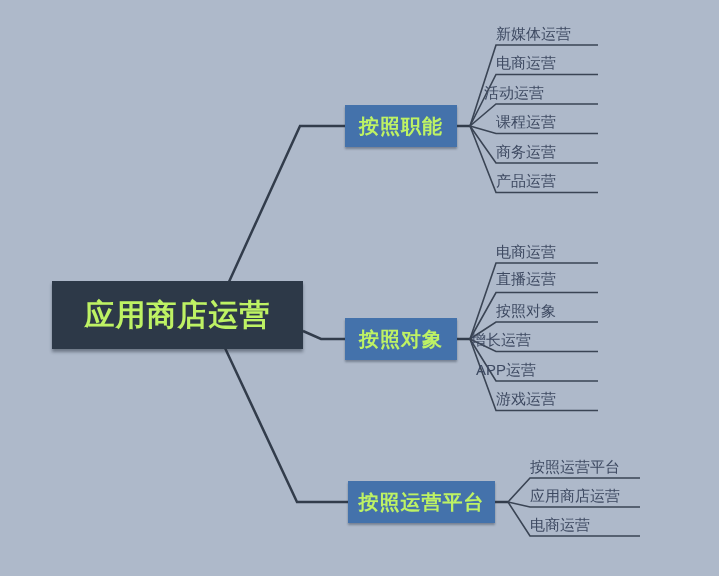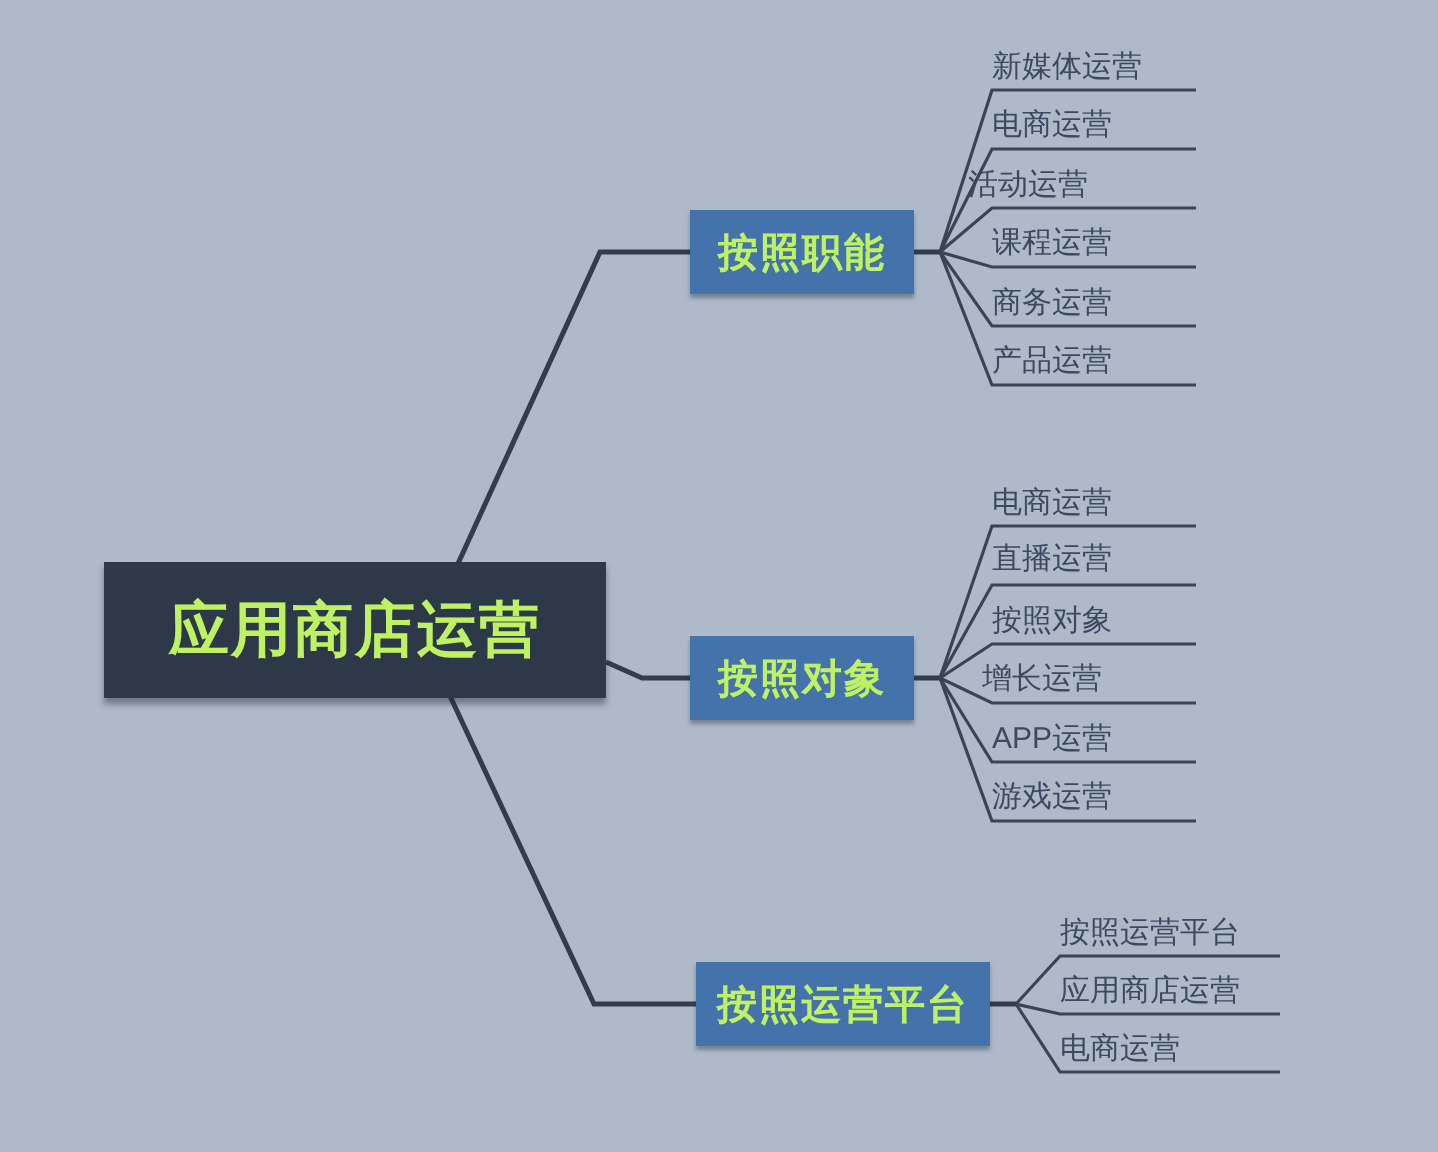--- a/index.html
+++ b/index.html
@@ -86,21 +86,21 @@
   <div class="leaf" style="left:496px;top:23px;width:102px;">新媒体运营</div>
   <div class="leaf" style="left:496px;top:52px;width:102px;">电商运营</div>
   <div class="leaf" style="left:484px;top:82px;width:102px;">活动运营</div>
   <div class="leaf" style="left:496px;top:141px;width:102px;">商务运营</div>
   <div class="leaf" style="left:496px;top:111px;width:102px;">课程运营</div>
   <div class="leaf" style="left:496px;top:170px;width:102px;">产品运营</div>
 
   <div class="leaf" style="left:496px;top:241px;width:102px;">电商运营</div>
   <div class="leaf" style="left:496px;top:270px;width:102px;font-family:Liberation Mono, monospace;">直播运营</div>
   <div class="leaf" style="left:496px;top:300px;width:102px;">按照对象</div>
-  <div class="leaf" style="left:491px;top:329px;width:102px;">增长运营</div>
-  <div class="leaf" style="left:496px;top:359px;width:102px;">APP运营</div>
+  <div class="leaf" style="left:471px;top:329px;width:102px;">增长运营</div>
+  <div class="leaf" style="left:476px;top:359px;width:102px;">APP运营</div>
   <div class="leaf" style="left:496px;top:388px;width:102px;">游戏运营</div>
 
   <div class="leaf" style="left:530px;top:456px;width:110px;">按照运营平台</div>
   <div class="leaf" style="left:530px;top:485px;width:110px;">应用商店运营</div>
   <div class="leaf" style="left:530px;top:514px;width:110px;">电商运营</div>
 
 </div>
 
 </body></html>

